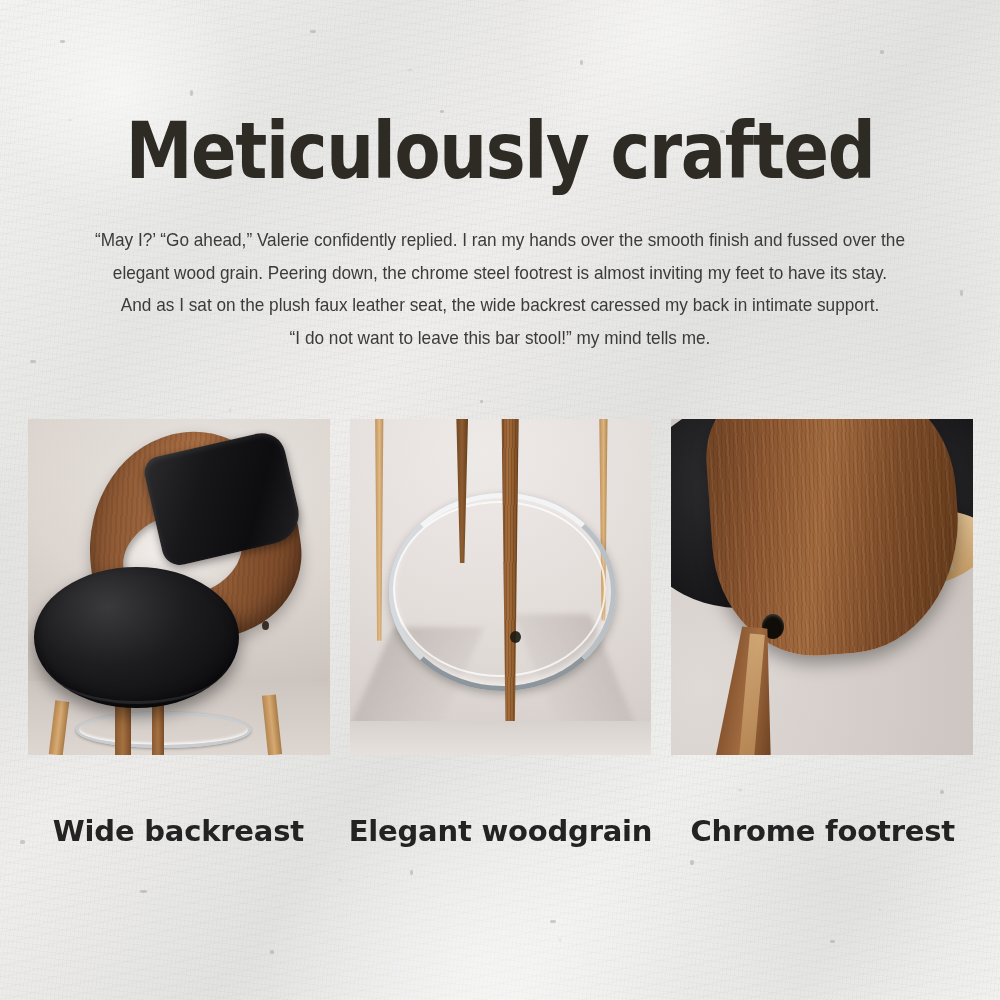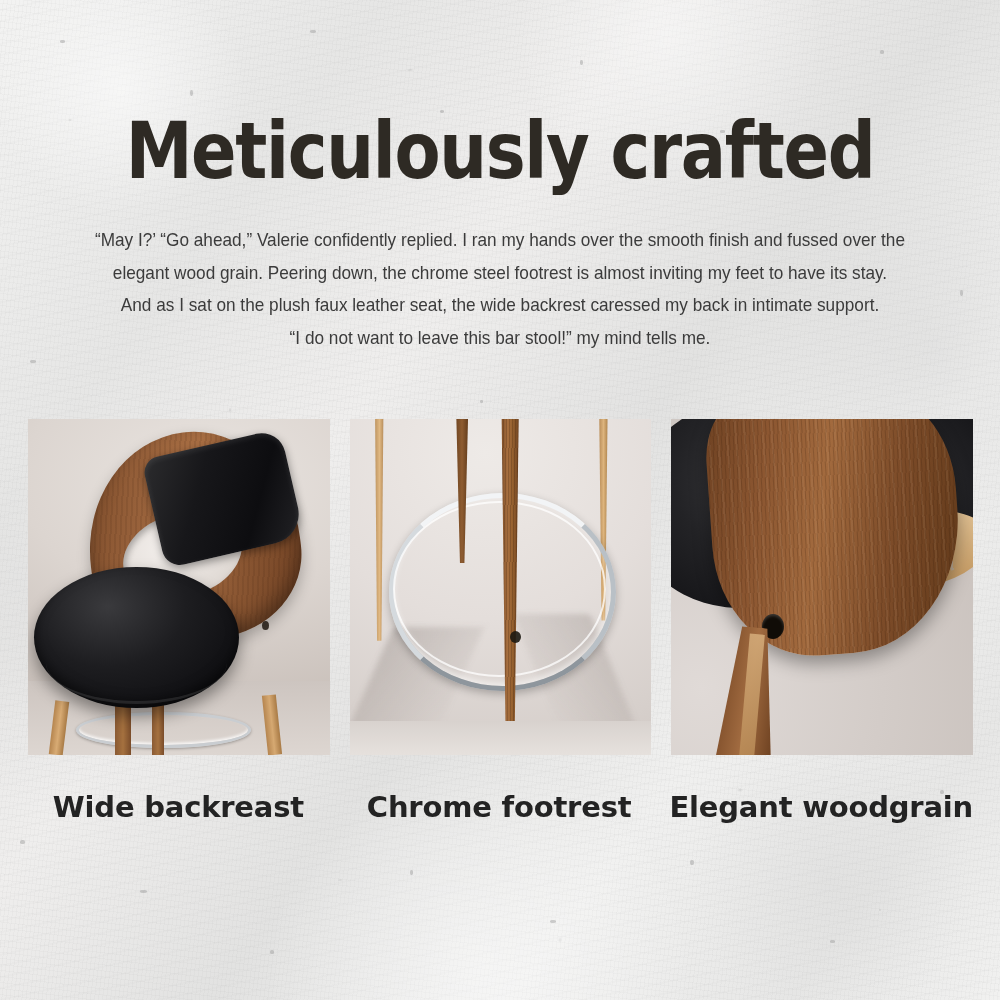--- a/index.html
+++ b/index.html
@@ -220,21 +220,21 @@
     position:absolute;left:24%;bottom:-4%;width:5%;height:40%;
     background:linear-gradient(#d6ae7c,#b88a55);opacity:.85;transform:rotate(5deg);
   }
   .p3 .stitch{
     position:absolute;right:6%;top:42%;width:34%;height:5%;
     background:repeating-linear-gradient(90deg,rgba(180,180,180,.55) 0 3px,rgba(0,0,0,0) 3px 7px);
     transform:rotate(-8deg);border-radius:3px;
   }
 
   
-  .captions{position:absolute;left:28px;top:780px;width:945px;height:55px;display:flex;gap:20px;}
+  .captions{position:absolute;left:28px;top:804px;width:945px;height:55px;display:flex;gap:20px;}
   .cap{flex:1 1 0;text-align:center;
     font-family:"DejaVu Sans","Liberation Sans",sans-serif;
     font-weight:700;font-size:29px;line-height:55px;color:#232323;
     letter-spacing:-.2px;white-space:nowrap;}
 </style>
 </head>
 <body>
 
 <div class="stage">
 
@@ -321,17 +321,17 @@
       </div>
       <div class="hole"></div>
       <div class="leg"></div>
       <div class="legsheen"></div>
     </div>
 
   </div>
 
   <div class="captions">
     <div class="cap">Wide backreast</div>
+    <div class="cap">Elegant woodgrain</div>
     <div class="cap">Chrome footrest</div>
-    <div class="cap">Elegant woodgrain</div>
   </div>
 
 </div>
 
 </body></html>

